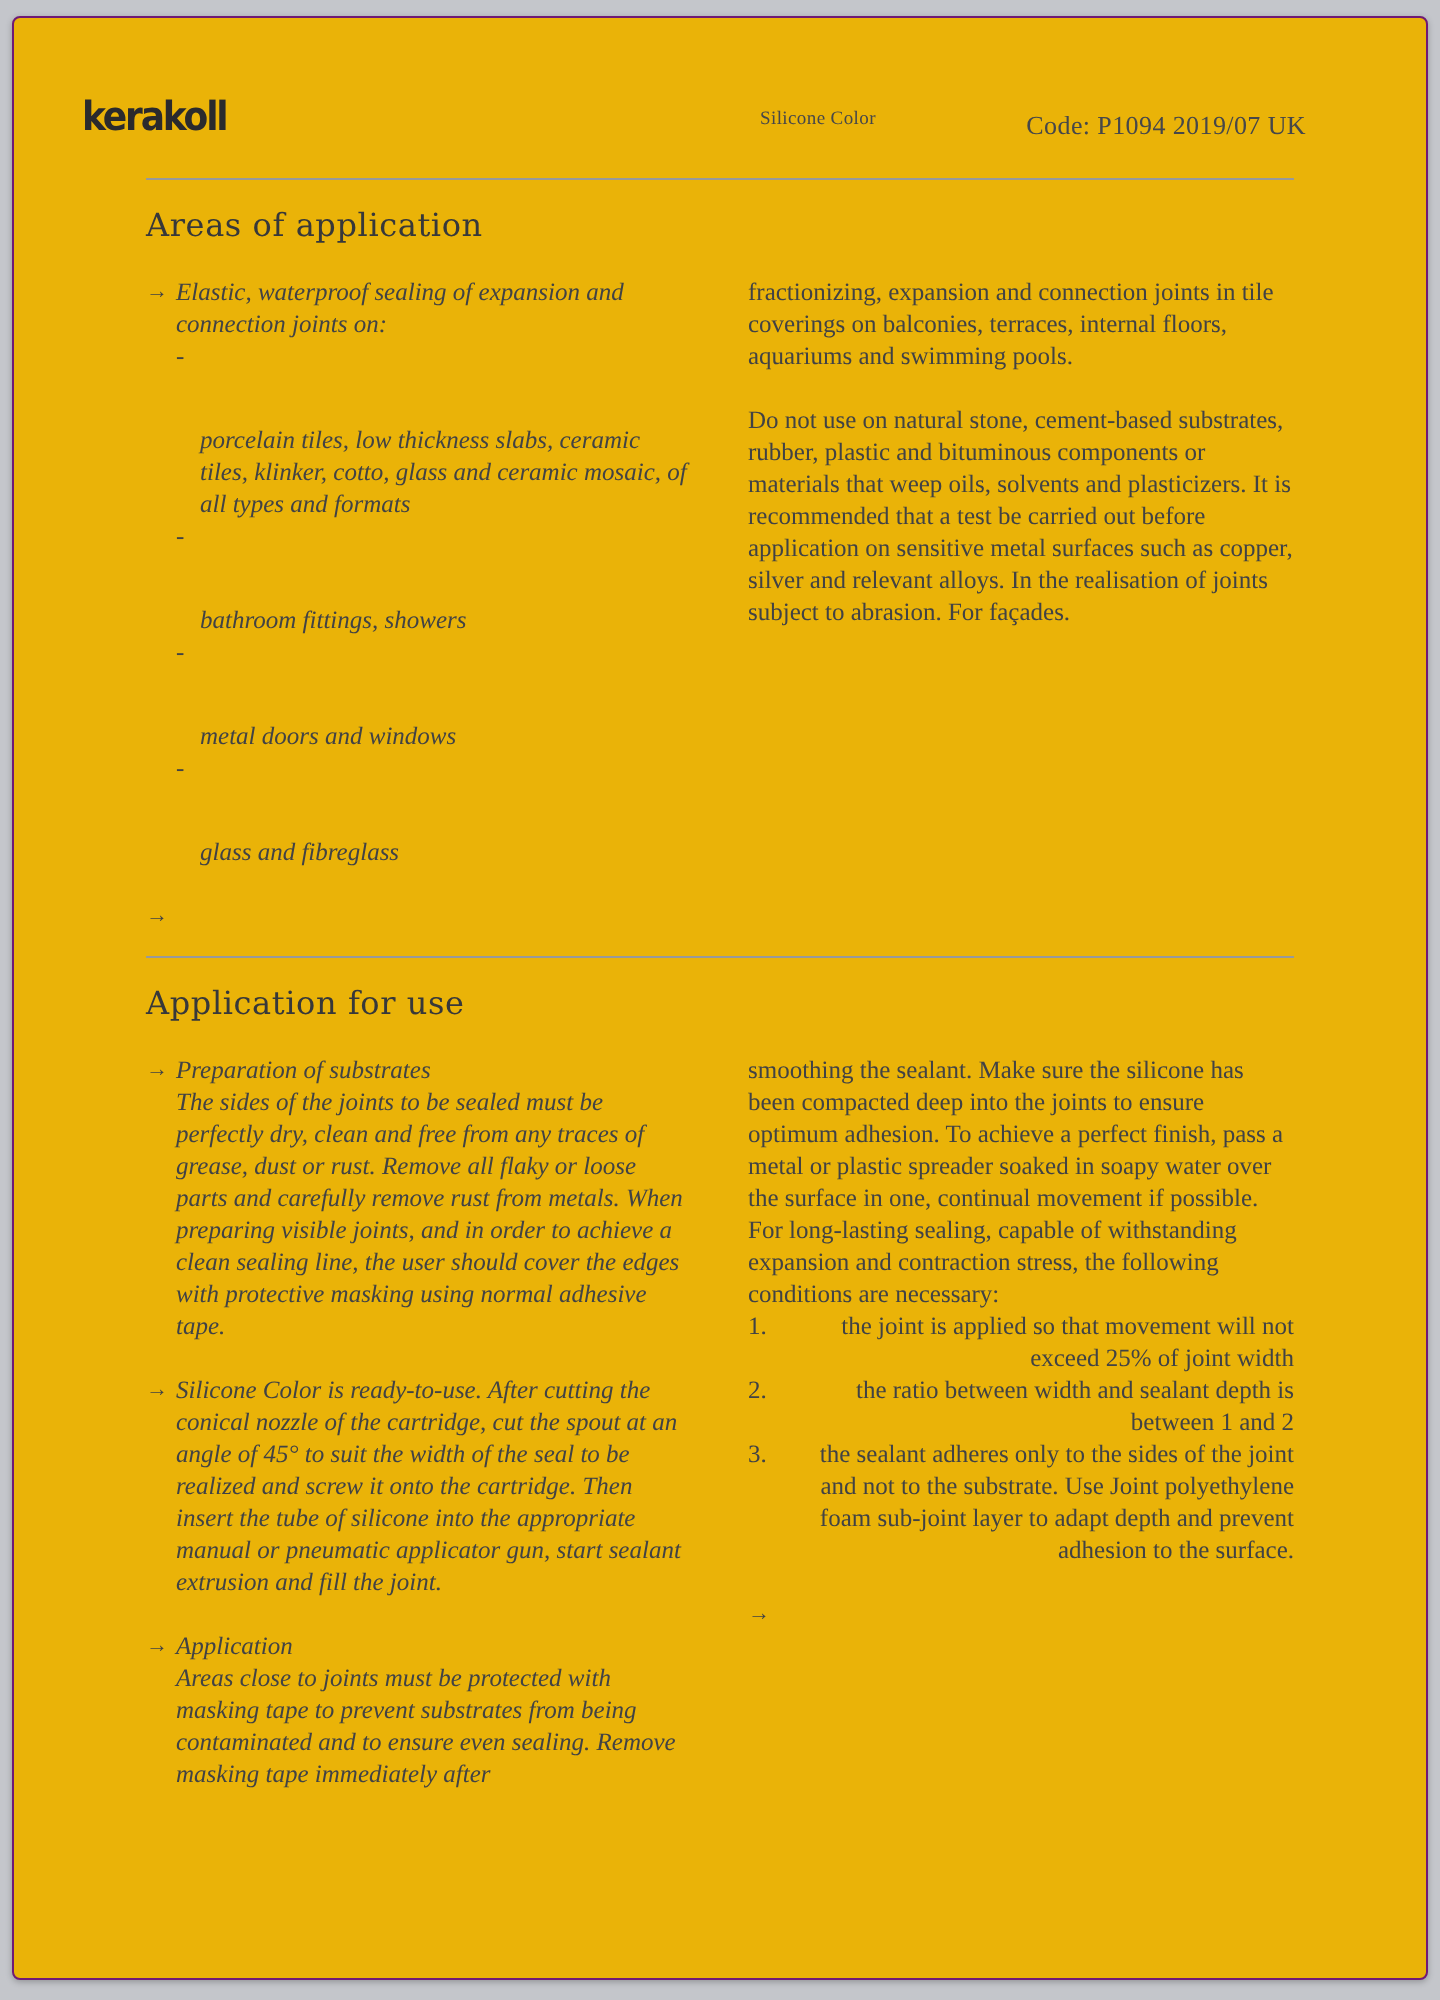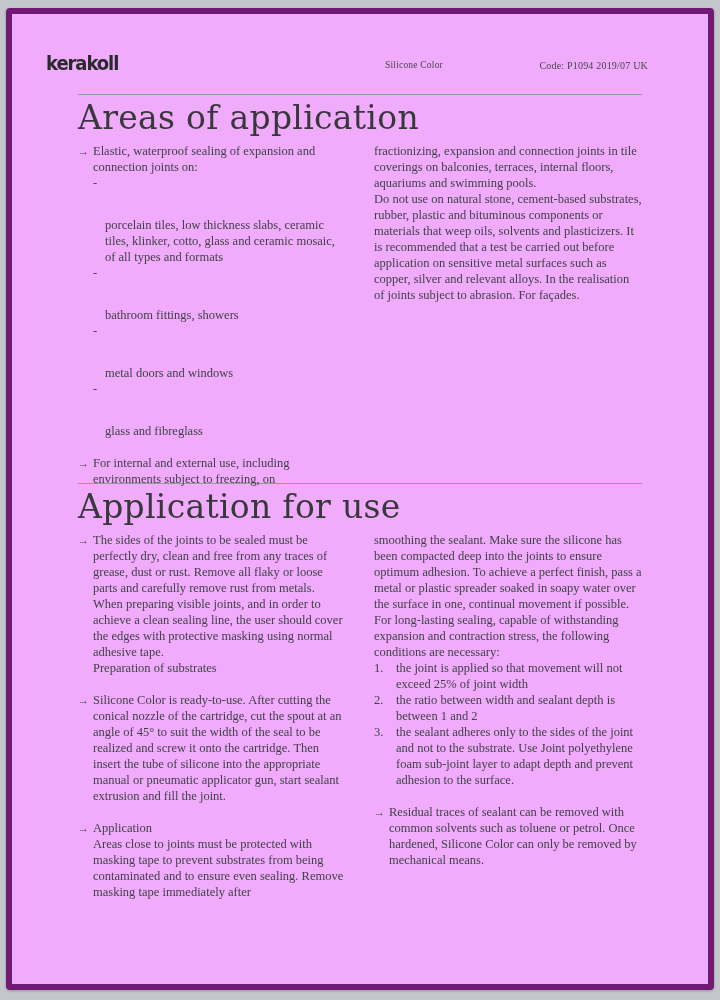--- a/index.html
+++ b/index.html
@@ -5,66 +5,66 @@
   html,body { margin:0; padding:0; }
   body {
     width:720px; height:1000px;
     background:#c4c6cb;
     position:relative;
     overflow:hidden;
     font-family:"Liberation Serif", serif;
   }
   .page {
     position:absolute; left:6px; top:8px; right:6px; bottom:10px;
-    background:#f0abfc;
-    border:6px solid #701a75;
+    background:#eab308;
+    border:1px solid #701a75;
     border-radius:4px;
     box-shadow:0 1px 3px rgba(0,0,0,0.25);
   }
   
   .logo {
     position:absolute; left:34px; top:37px;
     font-family:"DejaVu Sans", sans-serif;
     font-weight:bold; font-size:20px; letter-spacing:-1.2px;
     color:#2a2a2d;
     transform:scaleX(0.9); transform-origin:left center;
   }
   .doc-title {
     position:absolute; left:373px; top:46px;
     font-size:9.5px; color:#46474a; letter-spacing:0.2px;
   }
   .doc-code {
     position:absolute; right:60px; top:46px;
-    font-size:10px; color:#46474a; letter-spacing:0.2px;
+    font-size:13px; color:#46474a; letter-spacing:0.2px;
   }
   .content { position:absolute; left:66px; right:66px; top:80px; }
   .rule { border-top:1.5px solid #97999c; height:0; }
   .section { padding-top:7px; }
   .s1 { height:388px; box-sizing:border-box; }
   .sec-title {
     font-family:"DejaVu Serif", serif;
-    font-size:33px; line-height:31px;
+    font-size:16px; line-height:31px;
     color:#37383a; letter-spacing:0.3px;
   }
   .cols { display:flex; gap:28px; margin-top:10px; }
   .col { flex:1; min-width:0; }
   .body-text, .bullet, .par, .dash-item, .num-item {
     font-size:12.5px; line-height:16px; color:#414245;
   }
   .bullet { display:flex; margin-bottom:16px; }
   .bullet:last-child { margin-bottom:0; }
   .arrow { width:15px; flex:none; font-size:11px; color:#414245; }
-  .bbody { flex:1; min-width:0; }
+  .bbody { flex:1; min-width:0;font-style:italic; }
   .dash-item { display:flex; }
   .dash { width:12px; flex:none; }
   .ditext { flex:1; min-width:0;margin-top:42px; }
-  .par + .par { }
+  .par + .par { margin-top:16px; }
   .num-item { display:flex; }
   .num { width:22px; flex:none; }
-  .ntext { flex:1; min-width:0; }
+  .ntext { flex:1; min-width:0;text-align:right; }
   .mt16 { margin-top:16px; }
 </style>
 </head>
 <body>
 
 <div class="page">
 
   <div class="logo">kerakoll</div>
   <div class="doc-title">Silicone Color</div>
   <div class="doc-code">Code: P1094 2019/07 UK</div>
@@ -96,21 +96,20 @@
               </div>
               <div class="dash-item">
                 <span class="dash">-</span>
                 <span class="ditext">glass and fibreglass</span>
               </div>
             </div>
           </div>
           <div class="bullet">
             <span class="arrow">→</span>
             <div class="bbody">
-              <div>For internal and external use, including environments subject to freezing, on</div>
             </div>
           </div>
         </div>
 
         <div class="col">
           <div class="par">fractionizing, expansion and connection joints in tile coverings on balconies, terraces, internal floors, aquariums and swimming pools.</div>
           <div class="par">Do not use on natural stone, cement-based substrates, rubber, plastic and bituminous components or materials that weep oils, solvents and plasticizers. It is recommended that a test be carried out before application on sensitive metal surfaces such as copper, silver and relevant alloys. In the realisation of joints subject to abrasion. For façades.</div>
         </div>
 
       </div>
@@ -119,22 +118,22 @@
     <div class="rule"></div>
 
     <div class="section">
       <div class="sec-title">Application for use</div>
       <div class="cols">
 
         <div class="col">
           <div class="bullet">
             <span class="arrow">→</span>
             <div class="bbody">
+              <div>Preparation of substrates</div>
               <div>The sides of the joints to be sealed must be perfectly dry, clean and free from any traces of grease, dust or rust. Remove all flaky or loose parts and carefully remove rust from metals. When preparing visible joints, and in order to achieve a clean sealing line, the user should cover the edges with protective masking using normal adhesive tape.</div>
-              <div>Preparation of substrates</div>
             </div>
           </div>
           <div class="bullet">
             <span class="arrow">→</span>
             <div class="bbody">
               <div>Silicone Color is ready-to-use. After cutting the conical nozzle of the cartridge, cut the spout at an angle of 45° to suit the width of the seal to be realized and screw it onto the cartridge. Then insert the tube of silicone into the appropriate manual or pneumatic applicator gun, start sealant extrusion and fill the joint.</div>
             </div>
           </div>
           <div class="bullet">
             <span class="arrow">→</span>
@@ -155,21 +154,20 @@
             <span class="num">2.</span>
             <span class="ntext">the ratio between width and sealant depth is between 1 and 2</span>
           </div>
           <div class="num-item">
             <span class="num">3.</span>
             <span class="ntext">the sealant adheres only to the sides of the joint and not to the substrate. Use Joint polyethylene foam sub-joint layer to adapt depth and prevent adhesion to the surface.</span>
           </div>
           <div class="bullet mt16">
             <span class="arrow">→</span>
             <div class="bbody">
-              <div>Residual traces of sealant can be removed with common solvents such as toluene or petrol. Once hardened, Silicone Color can only be removed by mechanical means.</div>
             </div>
           </div>
         </div>
 
       </div>
     </div>
 
   </div>
 </div>
 

